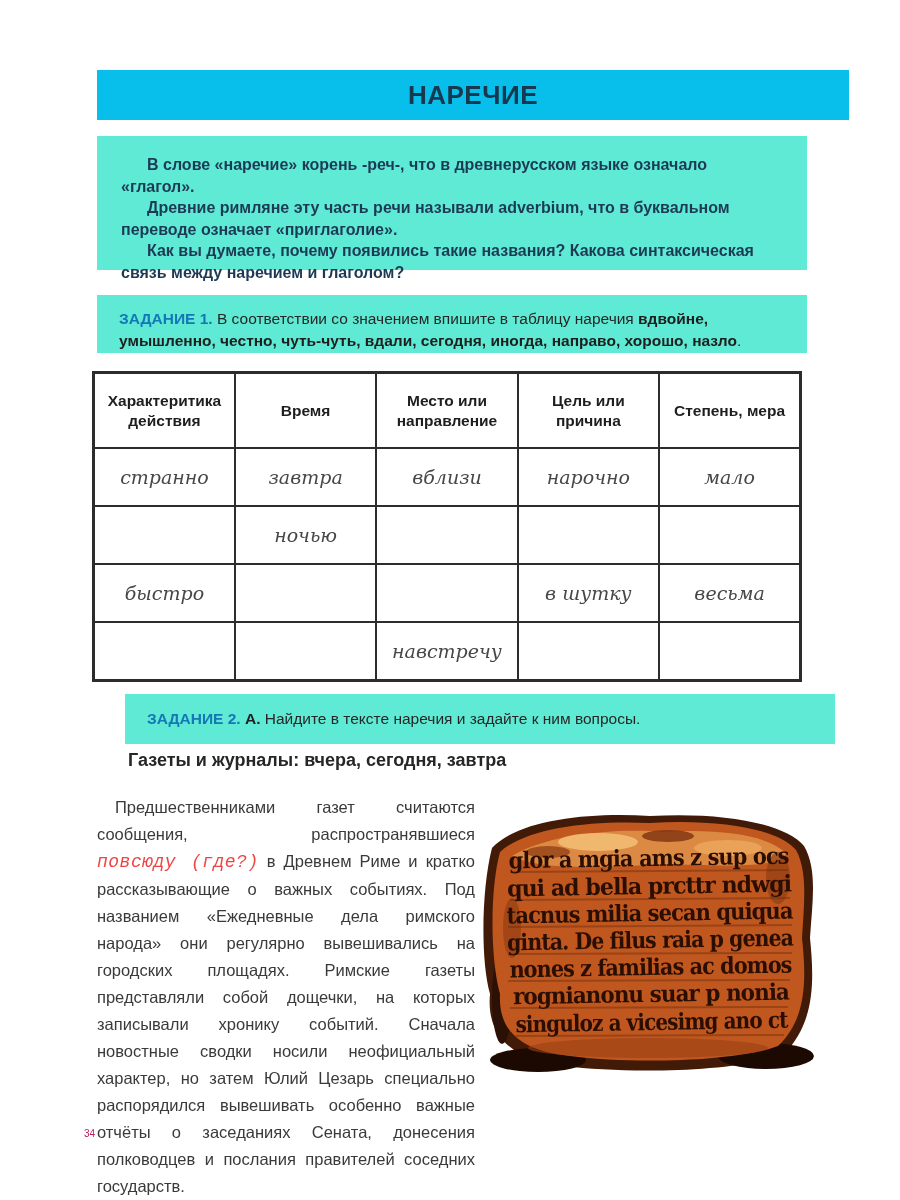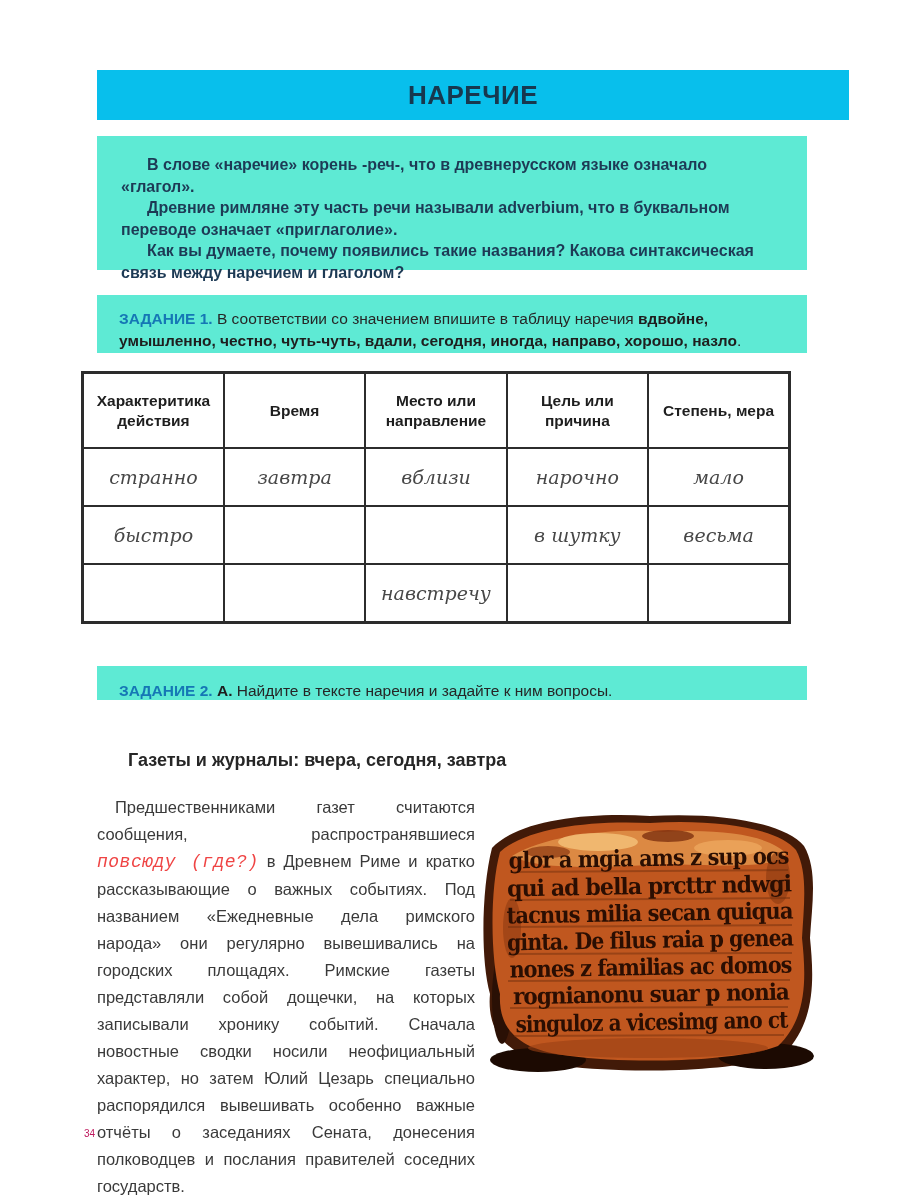--- a/index.html
+++ b/index.html
@@ -11,25 +11,25 @@
   .header-band .title{font-size:26px;font-weight:bold;color:#17384f;letter-spacing:.5px;}
 
   .blue-box{position:absolute;left:97px;background:#5eead4;box-sizing:border-box;}
 
   .intro-box{top:136px;width:710px;height:134px;padding:18px 24px 0 24px;}
   .intro-box p{margin:0;font-size:16px;font-weight:bold;color:#1d3a55;
     line-height:21.5px;text-indent:26px;}
 
   .task-box{width:710px;color:#262626;font-size:15.5px;line-height:22px;}
   .task1-box{top:295px;height:58px;padding:13px 22px 0 22px;}
-  .task2-box{top:666px;height:34px;padding:14px 22px 0 22px;}
+  .task2-box{top:694px;height:50px;padding:14px 22px 0 22px;margin-left:28px;}
   .task-label{color:#1577b5;font-weight:bold;}
   .task-bold{font-weight:bold;color:#1e1e1e;}
 
-  table.adverbs{position:absolute;left:81px;top:371px;width:710px;border-collapse:collapse;
+  table.adverbs{position:absolute;left:92px;top:371px;width:710px;border-collapse:collapse;
     table-layout:fixed;}
   table.adverbs th,table.adverbs td{border:2px solid #2c2c2c;text-align:center;
     vertical-align:middle;padding:2px 6px;}
   table.adverbs{border:3px solid #2c2c2c;}
   table.adverbs th{height:69px;font-size:15.5px;line-height:20px;color:#1e1e1e;font-weight:bold;}
   table.adverbs td{height:52px;font-family:"DejaVu Serif",serif;font-style:italic;
     font-size:19px;color:#474747;border-radius:13px;}
 
   .subtitle{position:absolute;left:128px;top:750px;font-size:18px;font-weight:bold;color:#262626;}
 
@@ -71,20 +71,27 @@
         <th>Степень, мера</th>
       </tr>
     </thead>
     <tbody>
       <tr>
         <td>странно</td>
         <td>завтра</td>
         <td>вблизи</td>
         <td>нарочно</td>
         <td>мало</td>
+      </tr>
+      <tr>
+        <td></td>
+        <td>ночью</td>
+        <td></td>
+        <td></td>
+        <td></td>
       </tr>
       <tr>
         <td>быстро</td>
         <td></td>
         <td></td>
         <td>в шутку</td>
         <td>весьма</td>
       </tr>
       <tr>
         <td></td>

